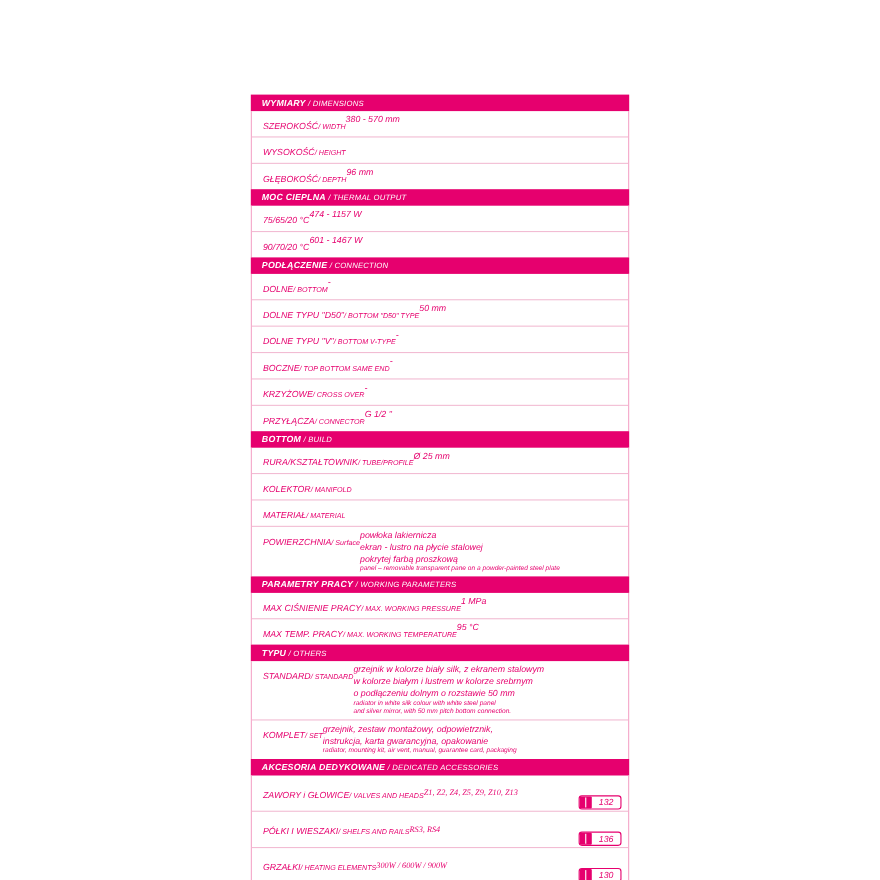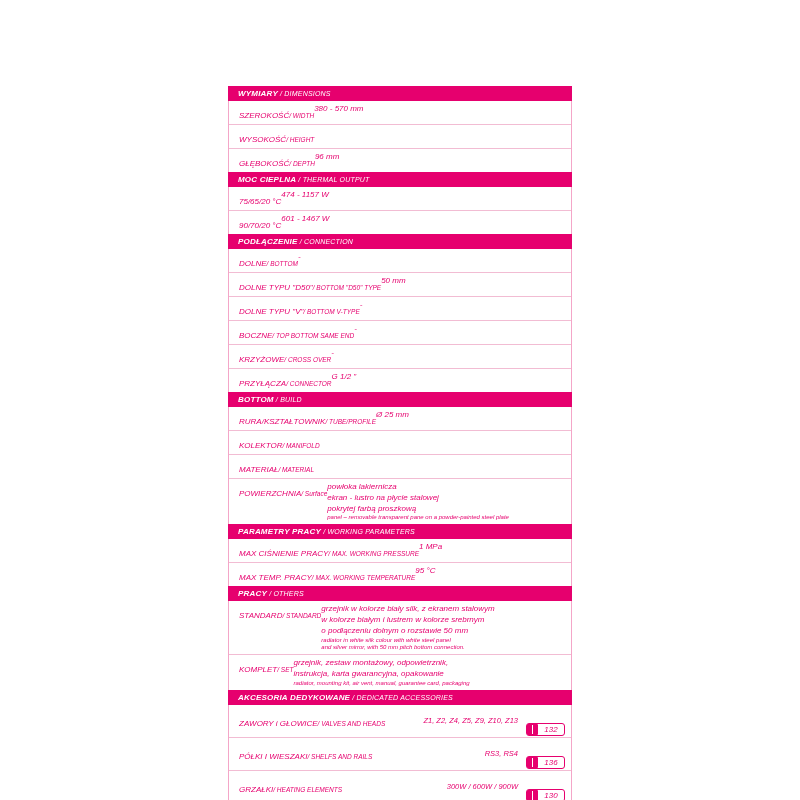--- a/index.html
+++ b/index.html
@@ -101,25 +101,25 @@
     min-height: 19px;
     padding: 1px 6px 1px 10px;
     box-sizing: border-box;
   }
   .acc-row.last { border-bottom: none; }
   .acc-row .lab { flex: 0 0 auto; white-space: nowrap; }
   .acc-row .lab .pl { font-size: 8px; font-style: italic; }
   .acc-row .lab .sl { font-size: 6.5px; font-style: italic; }
   .acc-row .val {
     flex: 1 1 auto;
-    text-align: right;
     font-size: 7.5px;
     font-style: italic;
     padding-right: 8px;
     white-space: nowrap;
+    font-family: Liberation Serif, serif;
   }
   .pagebox {
     flex: 0 0 auto;
     display: flex;
     align-items: center;
     border: 1px solid #e6006e;
     border-radius: 3px;
     height: 13px;
     padding: 0 4px 0 0;
     box-sizing: border-box;
@@ -244,21 +244,21 @@
       <div class="lab"><span class="pl">MAX CIŚNIENIE PRACY</span><span class="sl">/ </span><span class="sl">MAX. WORKING PRESSURE</span></div>
       <div class="val">1 MPa</div>
     </div>
     <div class="row last">
       <div class="lab"><span class="pl">MAX TEMP. PRACY</span><span class="sl">/ </span><span class="sl">MAX. WORKING TEMPERATURE</span></div>
       <div class="val">95 °C</div>
     </div>
   </div>
 
   <div class="sec-head">
-    <span class="pl">PRACY</span><span class="sep"> / </span><span class="sl">OTHERS</span>
+    <span class="pl">TYPU</span><span class="sep"> / </span><span class="sl">OTHERS</span>
   </div>
   <div class="rows">
     <div class="row">
       <div class="lab"><span class="pl">STANDARD</span><span class="sl">/ </span><span class="sl">STANDARD</span></div>
       <div class="val"><span>grzejnik w kolorze biały silk, z ekranem stalowym
 w kolorze białym i lustrem w kolorze srebrnym
 o podłączeniu dolnym o rozstawie 50 mm</span><span class="small">radiator in white silk colour with white steel panel
 and silver mirror, with 50 mm pitch bottom connection.</span></div>
     </div>
     <div class="row last">

